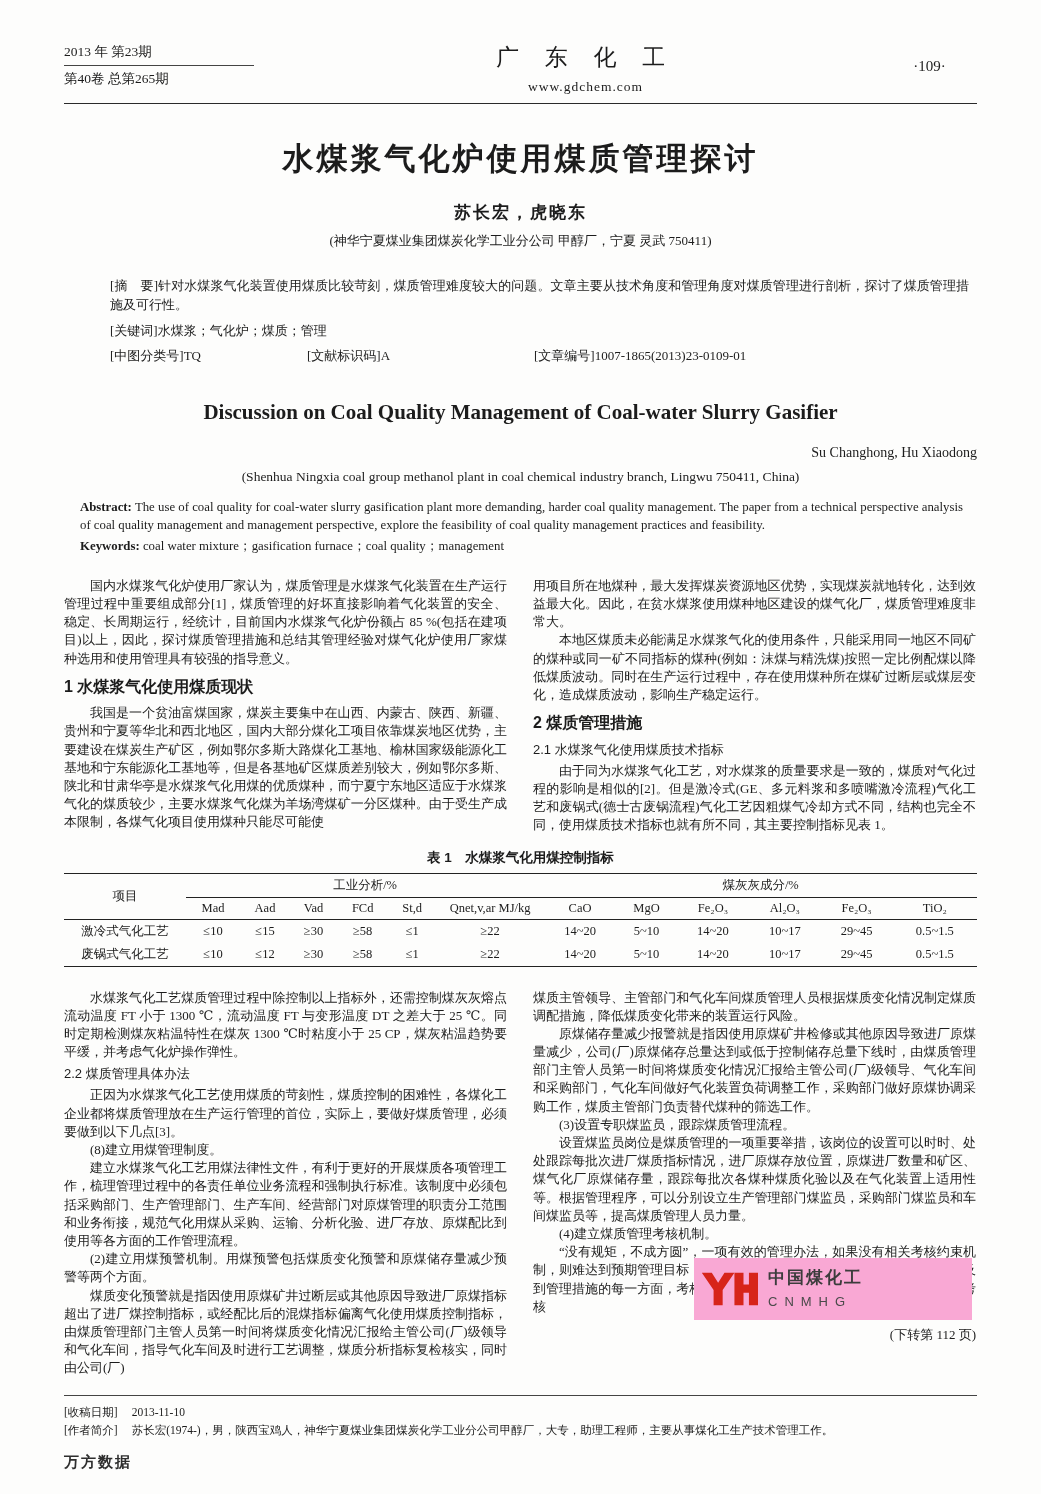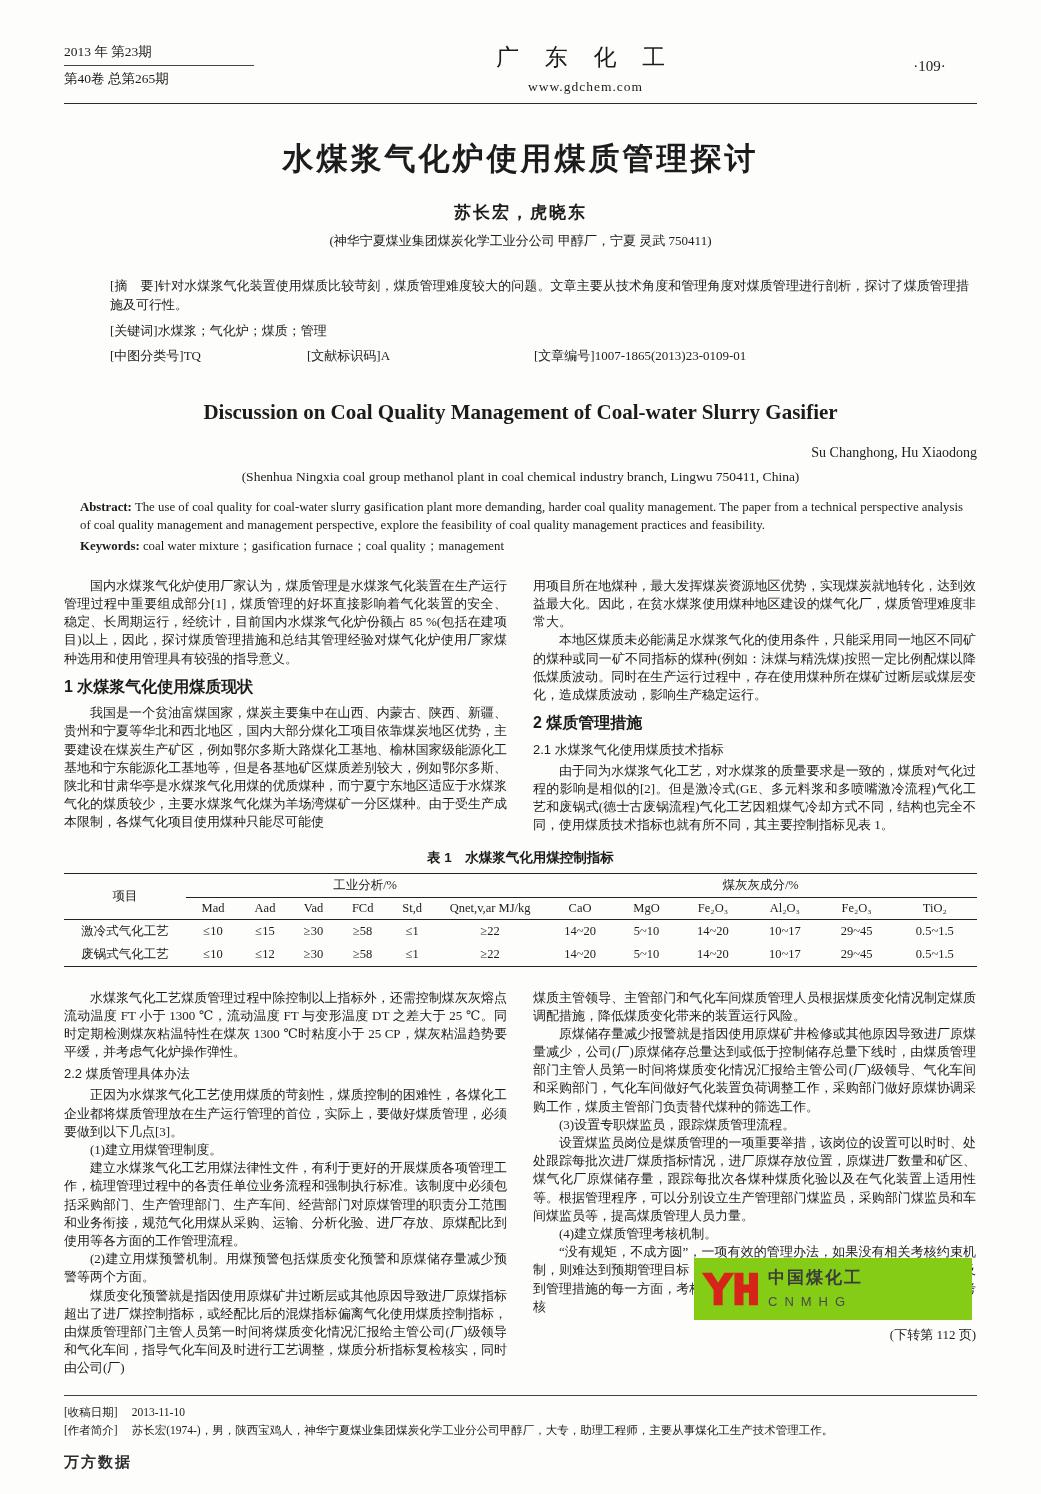--- a/index.html
+++ b/index.html
@@ -61,21 +61,21 @@
   table.ctable th, table.ctable td { font-weight:normal; text-align:center; padding:3px 2px; }
   th.grp { border-bottom:1px solid #222; }
   tr.subhdr th { border-bottom:1px solid #222; }
   th.item-col { border-bottom:1px solid #222; width:118px; text-align:center; }
   td.rowname { text-align:left; padding-left:16px; white-space:nowrap; }
   col.qnet { width:108px; }
 
   
   .para-wrap { position:relative; }
   .watermark { position:absolute; right:4px; bottom:-4px; width:272px; height:62px;
-               background:#84cc16; display:flex; align-items:center; gap:10px; padding-left:6px; }
+               background:#f9a8d4; display:flex; align-items:center; gap:10px; padding-left:6px; }
   .wm-logo svg { display:block; }
   .wm-cn { font-size:17px; font-weight:bold; color:#3c3c3c; letter-spacing:2px;
            font-family:"Liberation Sans","DejaVu Sans",sans-serif; }
   .wm-en { font-size:13px; letter-spacing:7px; color:#4a4a4a; margin-top:3px;
            font-family:"Liberation Sans","DejaVu Sans",sans-serif; }
   .cont-note { text-align:right; font-size:13px; margin-top:10px; }
 
   
   .footer { border-top:1px solid #444; margin-top:18px; padding-top:8px; font-size:11.5px; line-height:1.5; }
   .fnote { display:flex; }
@@ -214,21 +214,21 @@
       </tr>
     </tbody>
       </table>
   </section>
 
   <section class="two-col">
     <div class="col">
       <p class="para">水煤浆气化工艺煤质管理过程中除控制以上指标外，还需控制煤灰灰熔点流动温度 FT 小于 1300 ℃，流动温度 FT 与变形温度 DT 之差大于 25 ℃。同时定期检测煤灰粘温特性在煤灰 1300 ℃时粘度小于 25 CP，煤灰粘温趋势要平缓，并考虑气化炉操作弹性。</p>
       <h4 class="subsec-h">2.2 煤质管理具体办法</h4>
       <p class="para">正因为水煤浆气化工艺使用煤质的苛刻性，煤质控制的困难性，各煤化工企业都将煤质管理放在生产运行管理的首位，实际上，要做好煤质管理，必须要做到以下几点[3]。</p>
-      <p class="para">(1)建立用煤管理制度。</p>
+      <p class="para">(8)建立用煤管理制度。</p>
       <p class="para">建立水煤浆气化工艺用煤法律性文件，有利于更好的开展煤质各项管理工作，梳理管理过程中的各责任单位业务流程和强制执行标准。该制度中必须包括采购部门、生产管理部门、生产车间、经营部门对原煤管理的职责分工范围和业务衔接，规范气化用煤从采购、运输、分析化验、进厂存放、原煤配比到使用等各方面的工作管理流程。</p>
       <p class="para">(2)建立用煤预警机制。用煤预警包括煤质变化预警和原煤储存量减少预警等两个方面。</p>
       <p class="para">煤质变化预警就是指因使用原煤矿井过断层或其他原因导致进厂原煤指标超出了进厂煤控制指标，或经配比后的混煤指标偏离气化使用煤质控制指标，由煤质管理部门主管人员第一时间将煤质变化情况汇报给主管公司(厂)级领导和气化车间，指导气化车间及时进行工艺调整，煤质分析指标复检核实，同时由公司(厂)</p>
     </div>
     <div class="col">
       <p class="para cont">煤质主管领导、主管部门和气化车间煤质管理人员根据煤质变化情况制定煤质调配措施，降低煤质变化带来的装置运行风险。</p>
       <p class="para">原煤储存量减少报警就是指因使用原煤矿井检修或其他原因导致进厂原煤量减少，公司(厂)原煤储存总量达到或低于控制储存总量下线时，由煤质管理部门主管人员第一时间将煤质变化情况汇报给主管公司(厂)级领导、气化车间和采购部门，气化车间做好气化装置负荷调整工作，采购部门做好原煤协调采购工作，煤质主管部门负责替代煤种的筛选工作。</p>
       <p class="para">(3)设置专职煤监员，跟踪煤质管理流程。</p>
       <p class="para">设置煤监员岗位是煤质管理的一项重要举措，该岗位的设置可以时时、处处跟踪每批次进厂煤质指标情况，进厂原煤存放位置，原煤进厂数量和矿区、煤气化厂原煤储存量，跟踪每批次各煤种煤质化验以及在气化装置上适用性等。根据管理程序，可以分别设立生产管理部门煤监员，采购部门煤监员和车间煤监员等，提高煤质管理人员力量。</p>
       <p class="para">(4)建立煤质管理考核机制。</p>

